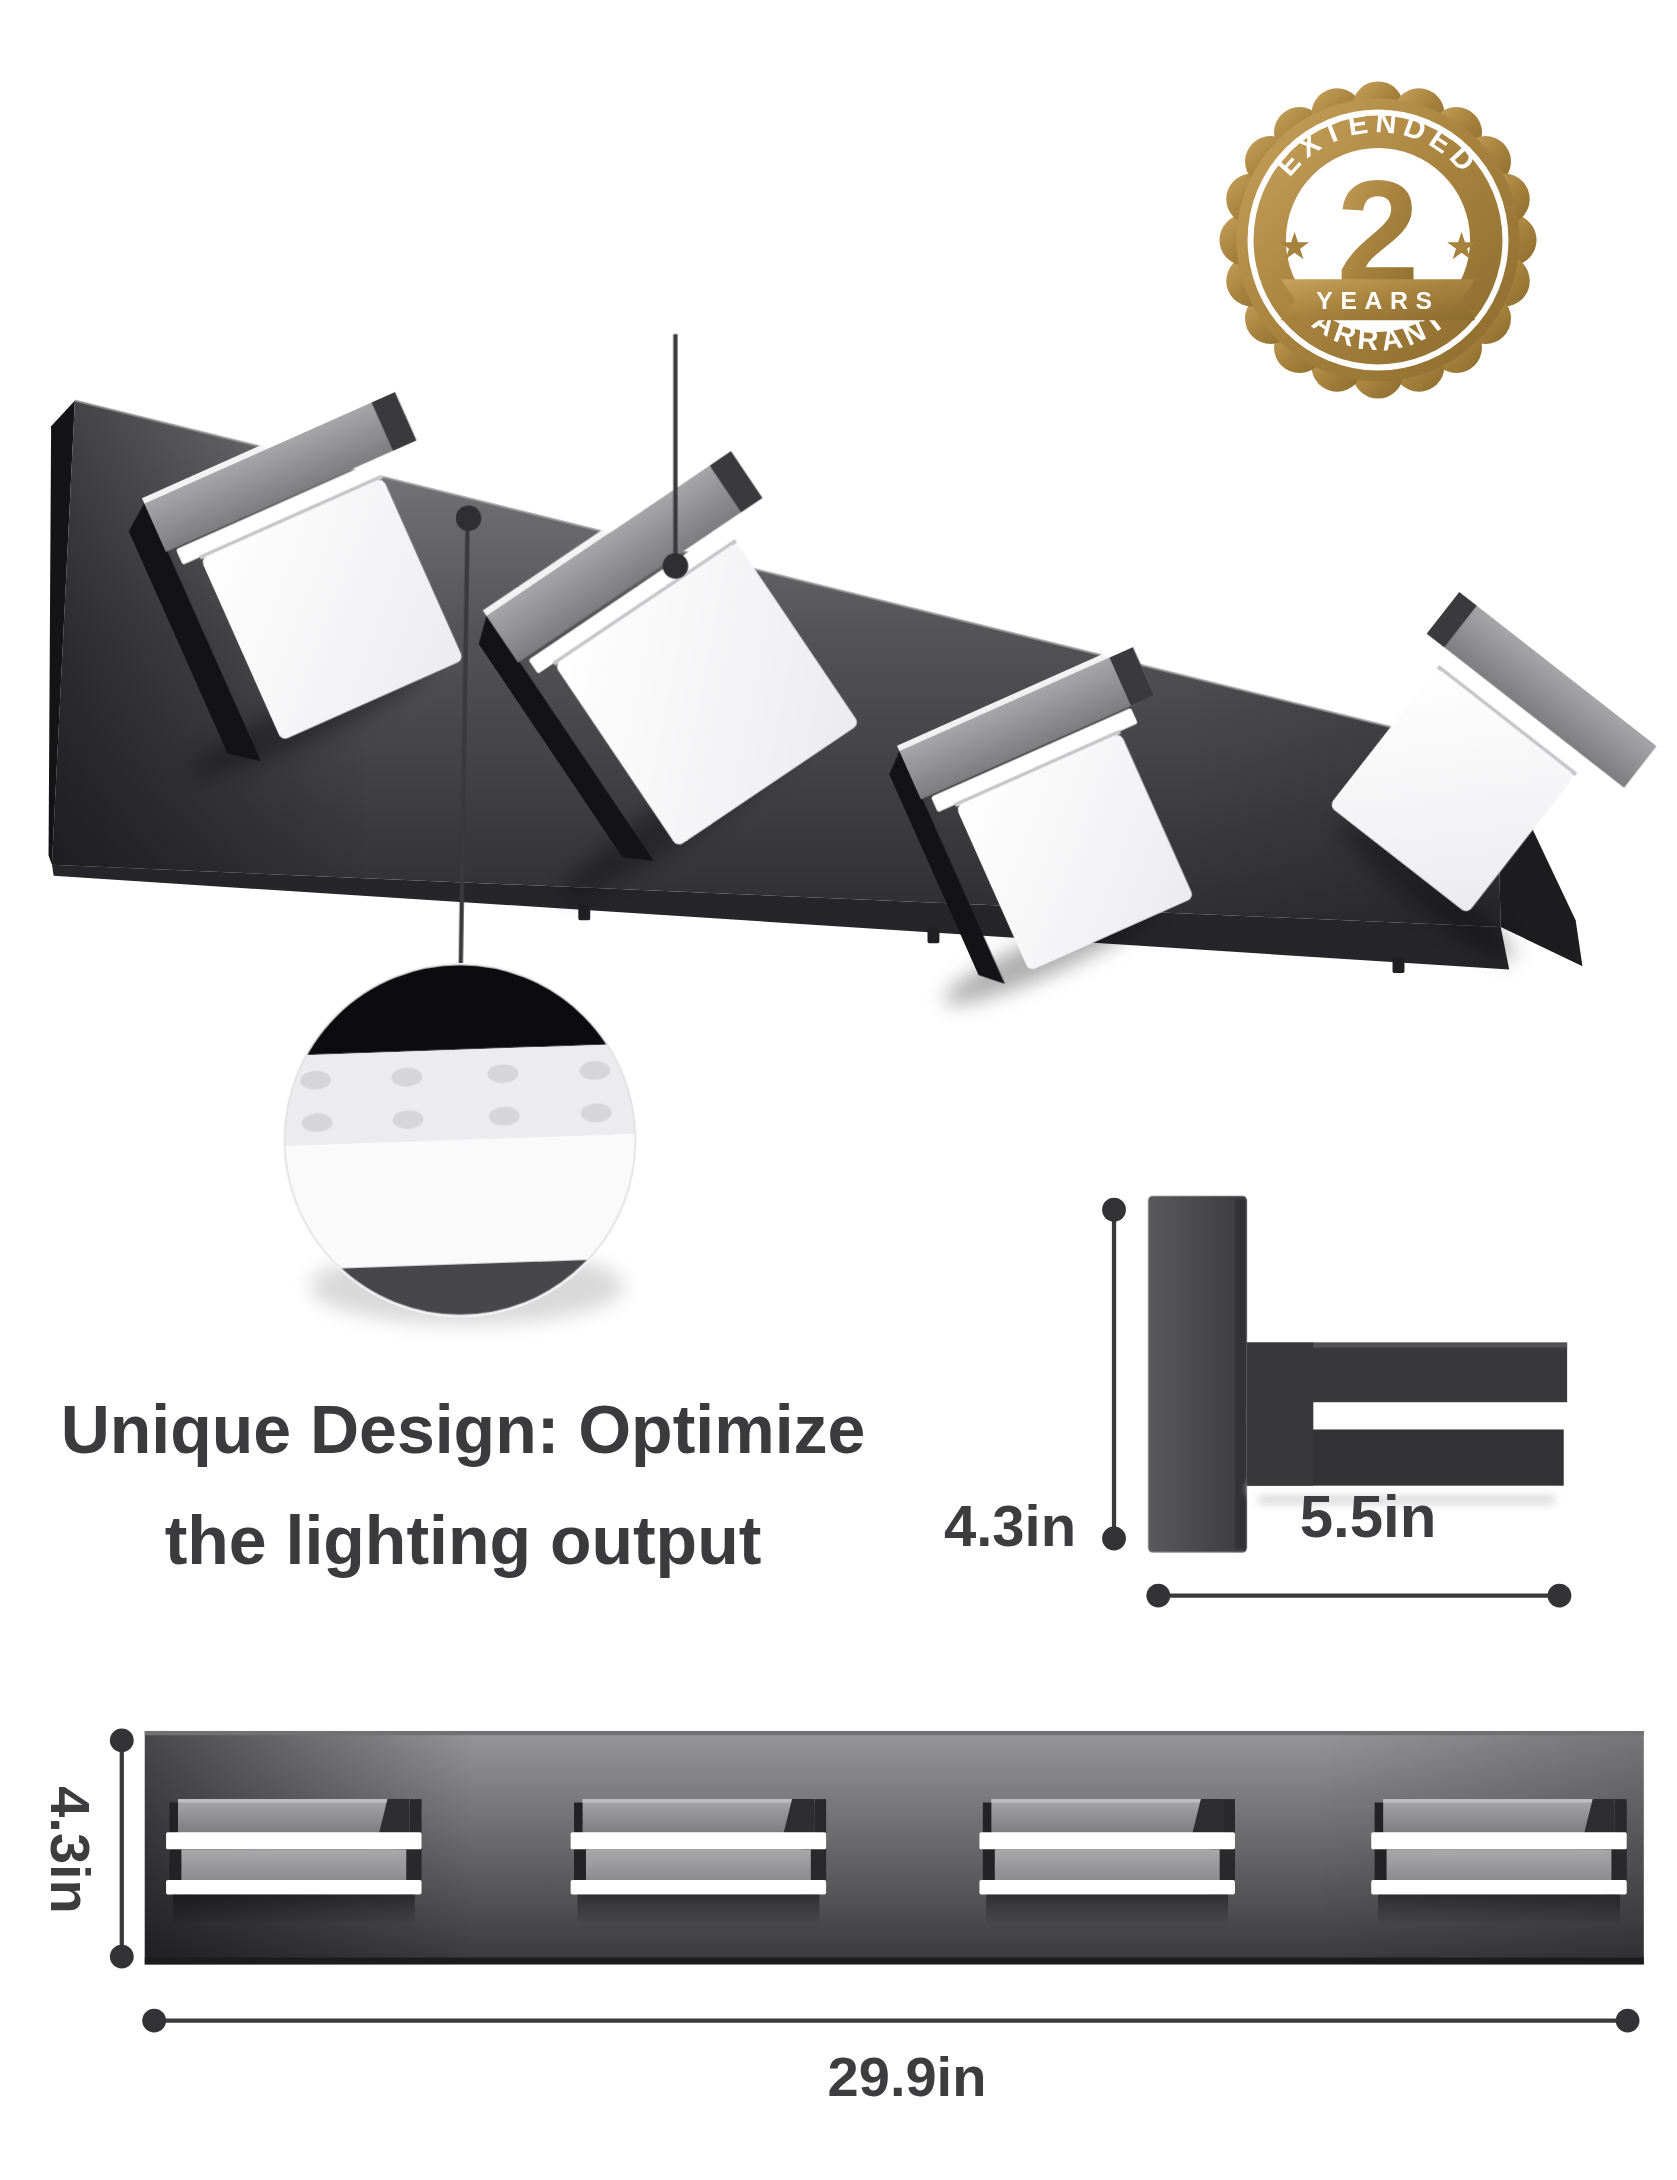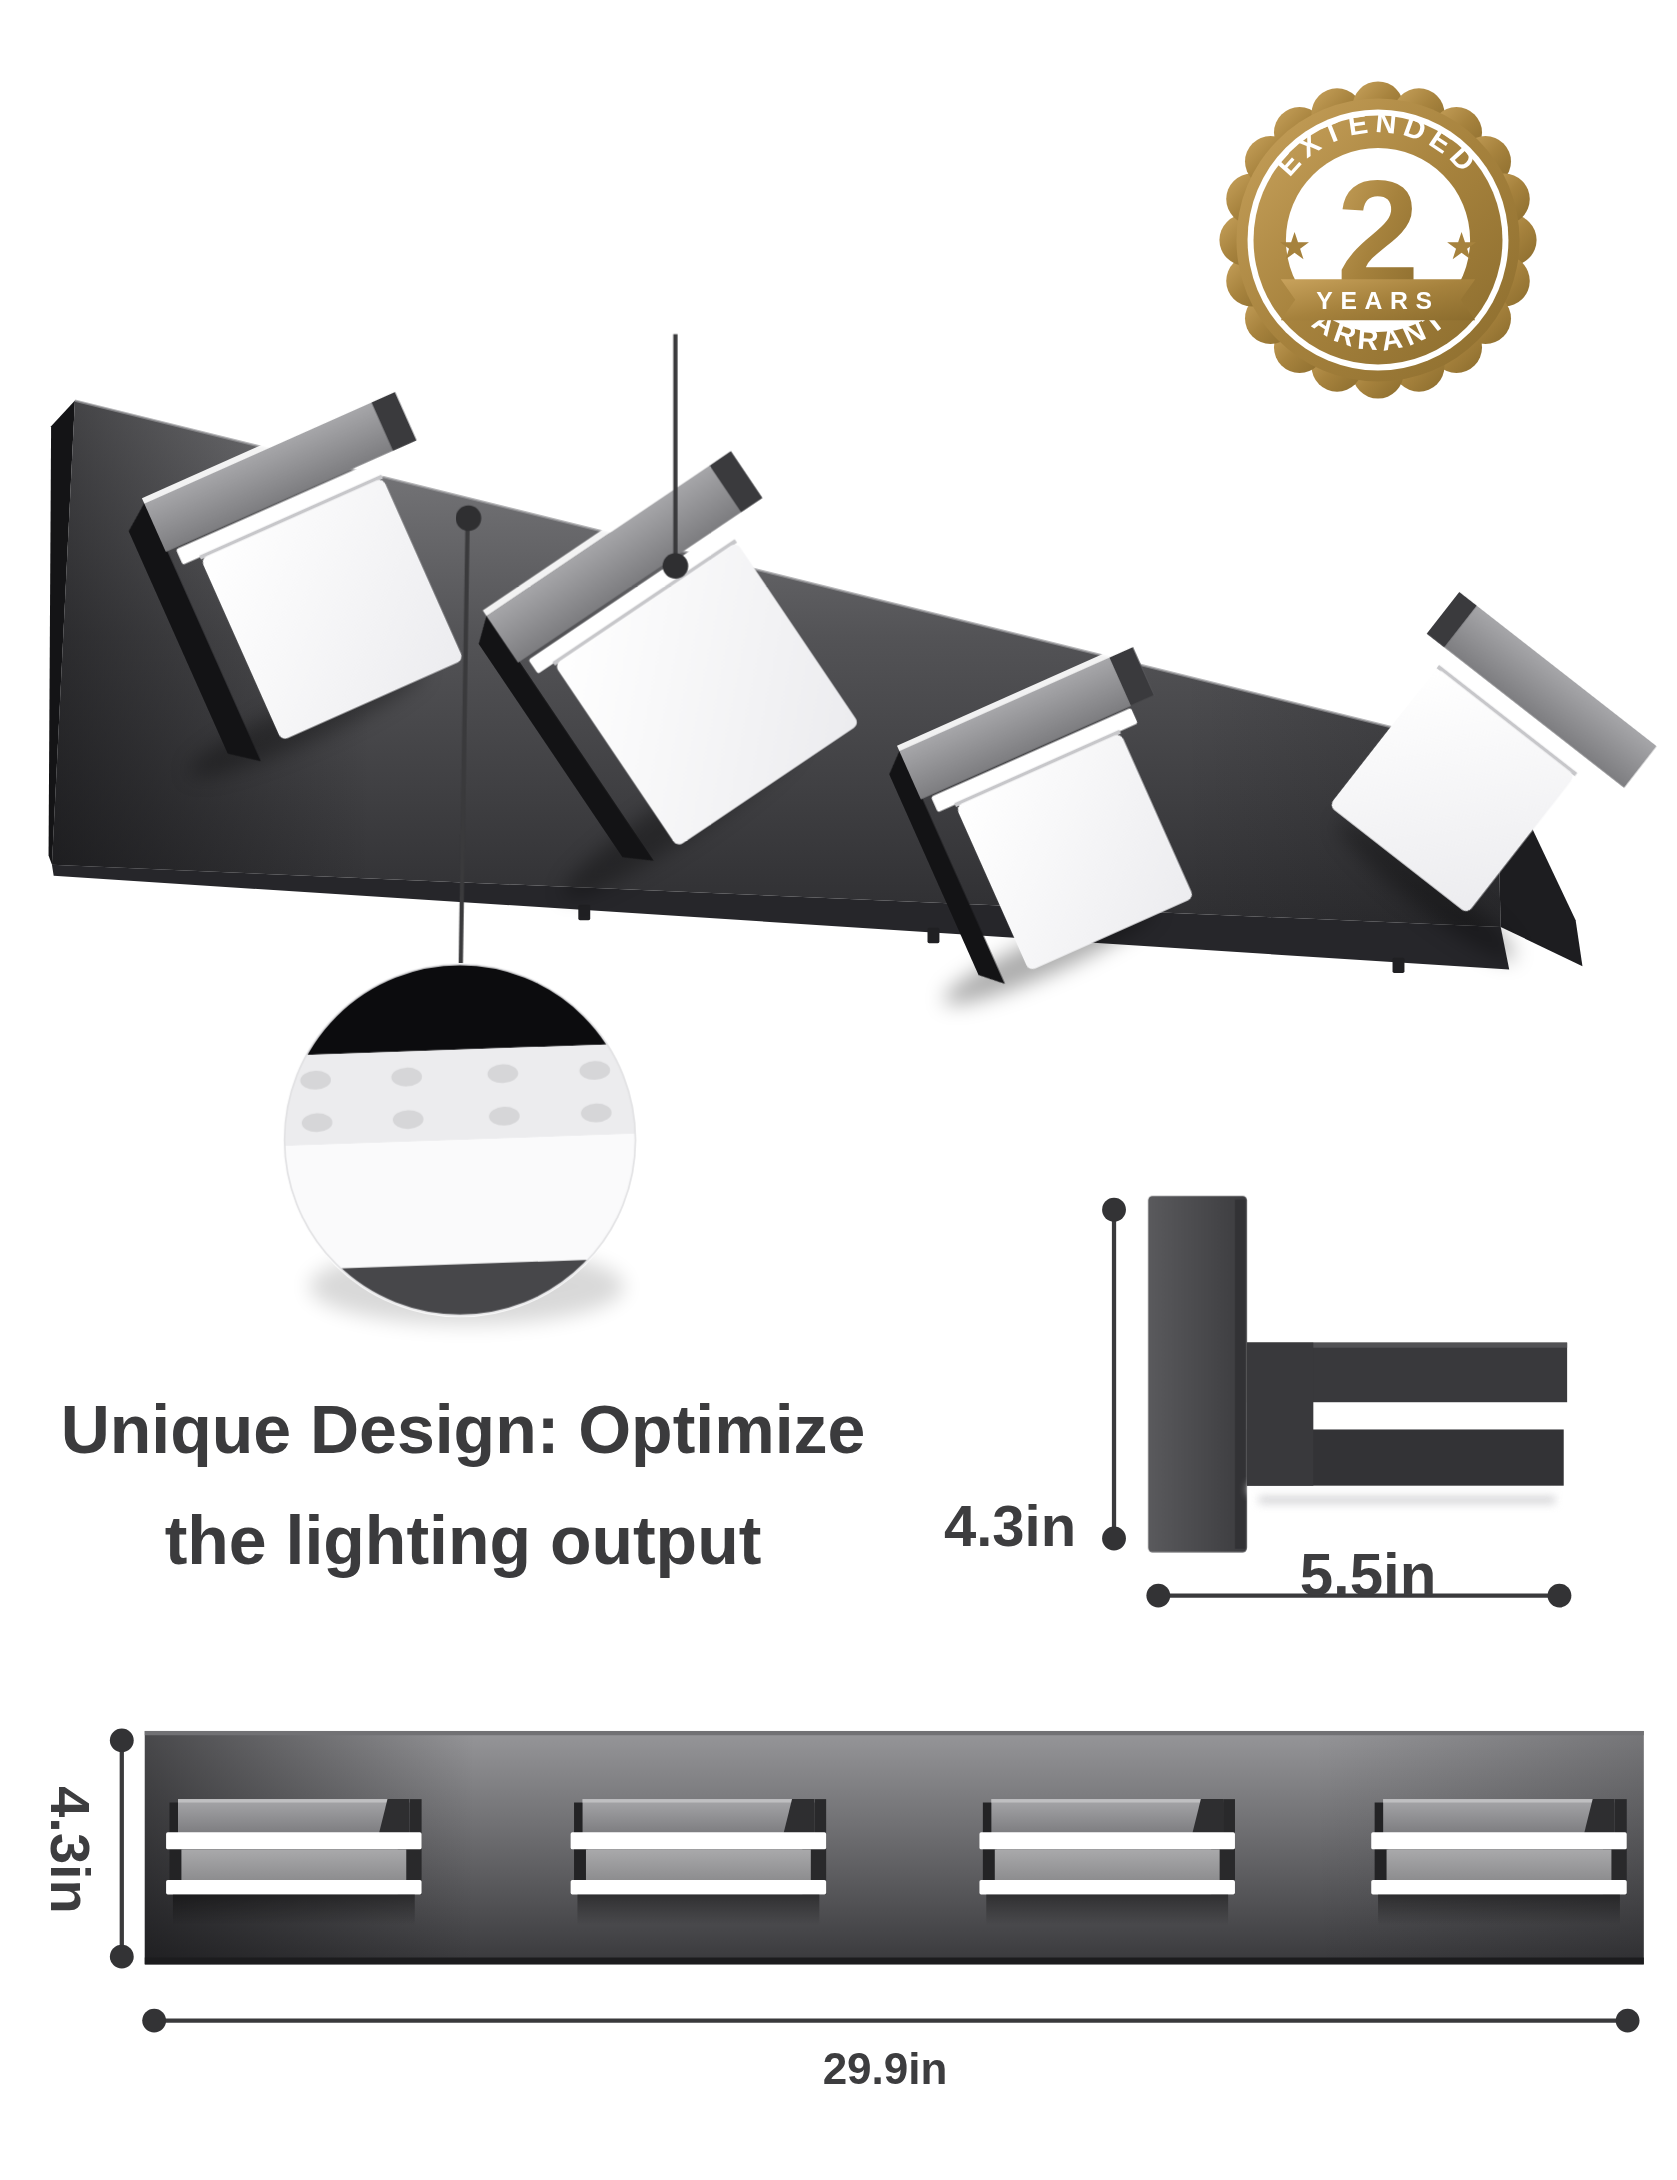--- a/index.html
+++ b/index.html
@@ -300,19 +300,19 @@
       <path d="M -114,46 H 114 L 97,70 L 114,94 H -114 L -97,70 Z" fill="url(#gldB)"></path>
       <text x="0" y="81" font-size="29" font-weight="bold" text-anchor="middle" fill="#ffffff" letter-spacing="9" font-family="Liberation Sans, sans-serif">YEARS</text>
     </svg>
   </div>
 
 
   <div class="t feature-line" style="top:1387px;">Unique Design: Optimize</div>
   <div class="t feature-line" style="top:1472px;margin-top:26px;">the lighting output</div>
 
   <div class="t dim" style="left:882px;top:1492px;width:256px;font-size:58px;">4.3in</div>
-  <div class="t dim" style="left:1240px;top:1540px;width:256px;font-size:60px;">5.5in</div>
+  <div class="t dim" style="left:1240px;top:1482px;width:256px;font-size:60px;">5.5in</div>
 
   <div class="t dim" style="left:-55px;top:1820px;width:256px;height:60px;font-size:56px;transform:rotate(90deg);">4.3in</div>
-  <div class="t dim" style="left:757px;top:2044px;width:256px;font-size:44px;">29.9in</div>
+  <div class="t dim" style="left:779px;top:2044px;width:256px;font-size:56px;">29.9in</div>
 
 </div>
 
 
 </body></html>

